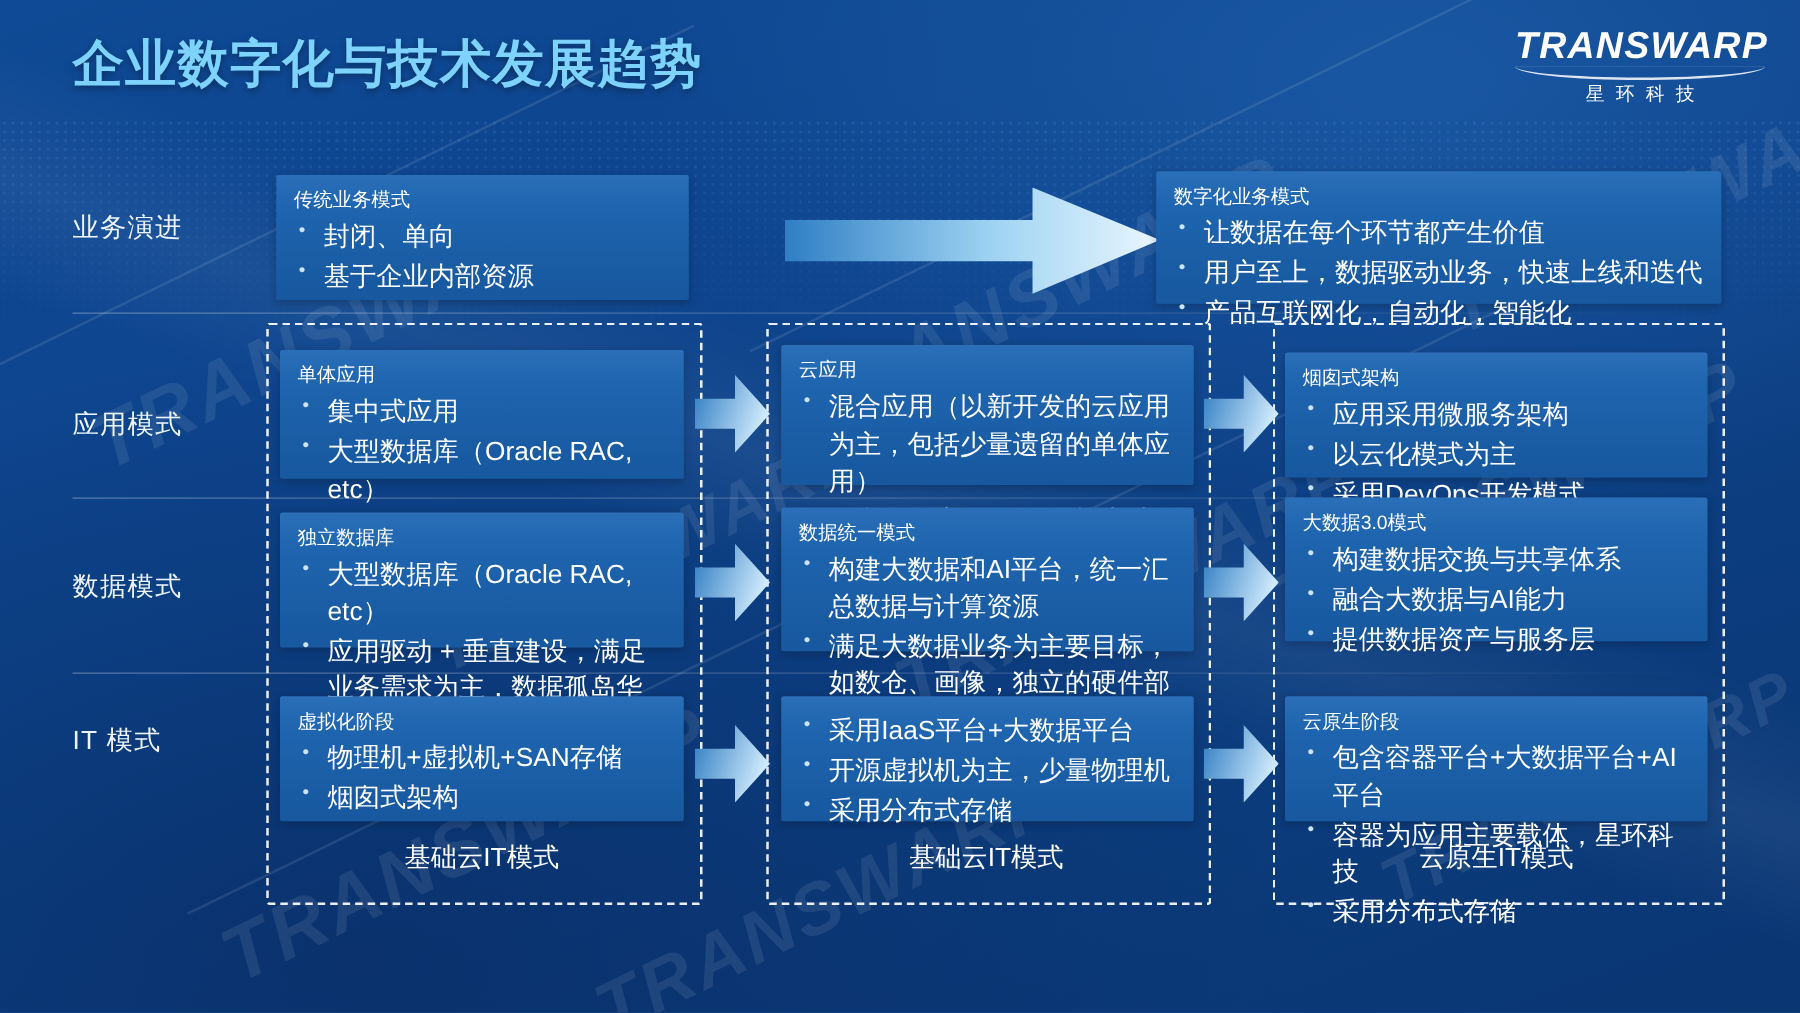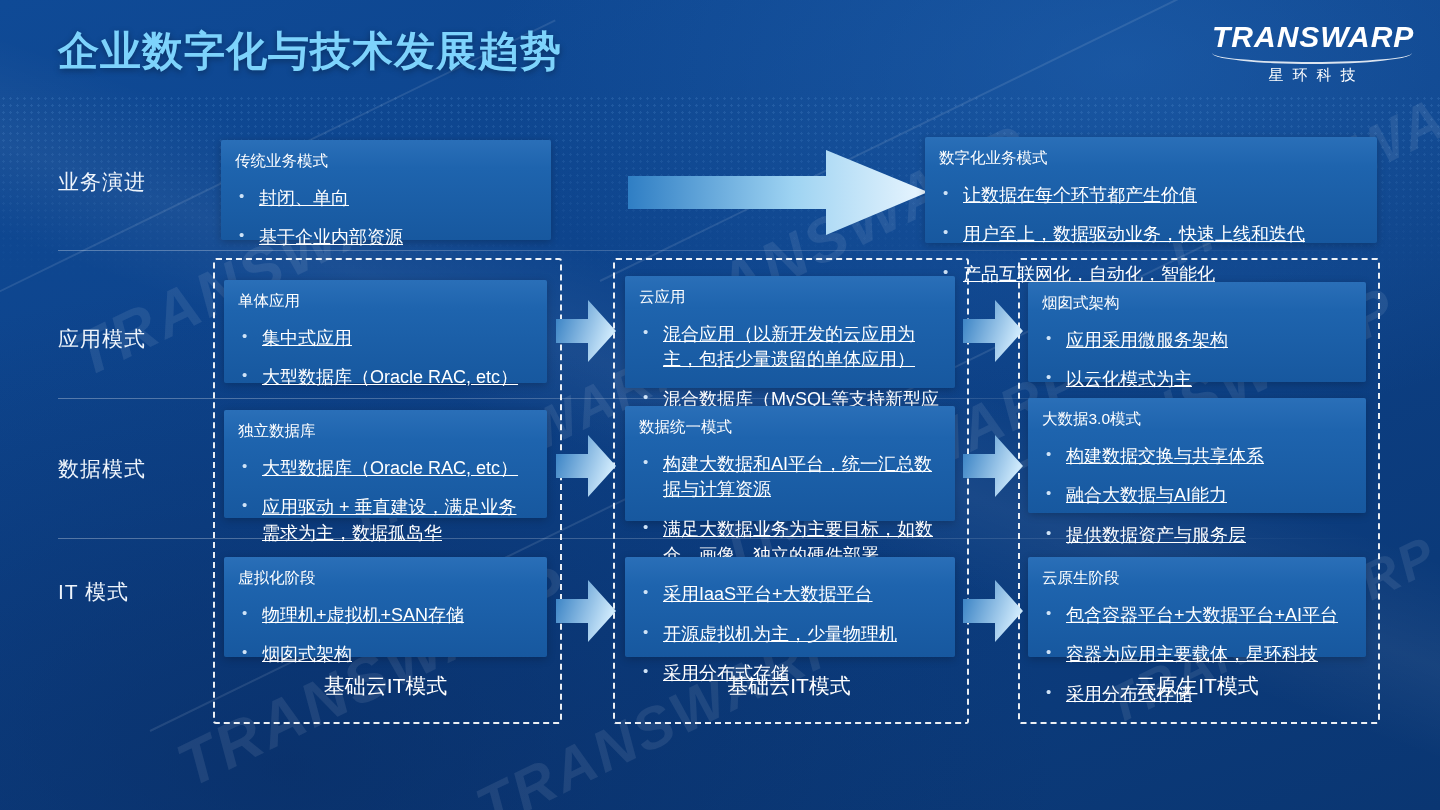--- a/index.html
+++ b/index.html
@@ -55,21 +55,21 @@
          background:linear-gradient(to right,rgba(255,255,255,.30),rgba(255,255,255,.12) 70%,rgba(255,255,255,0));}
 
   .colbox{position:absolute;border:2px dashed rgba(255,255,255,.92);border-radius:3px;}
 
   .card{position:absolute;border-radius:2px;color:#fff;
         background:linear-gradient(180deg,#2a6fb8 0%,#1e64ae 28%,#17589f 100%);
         box-shadow:0 2px 8px rgba(0,0,0,.22);
         padding:11px 14px 10px 14px;box-sizing:border-box;}
   .card .hd{font-size:15.5px;margin-bottom:3px;line-height:1.35;}
   .card ul{list-style:none;margin:0;padding:0;}
-  .card li{position:relative;padding-left:24px;font-size:18px;line-height:1.42;margin-top:14px;text-decoration:underline;}
+  .card li{position:relative;padding-left:24px;font-size:21px;line-height:1.42;margin-top:2px;}
   .card li::before{content:"•";position:absolute;left:4px;top:-1px;font-size:15px;color:#cfe3f7;}
   .chevwrap{position:absolute;}
   .chevwrap svg{display:block;}
 
   .footlabel{position:absolute;color:#fff;font-size:21px;text-align:center;}
 </style>
 </head>
 <body>
 
 <div class="bg"></div>

